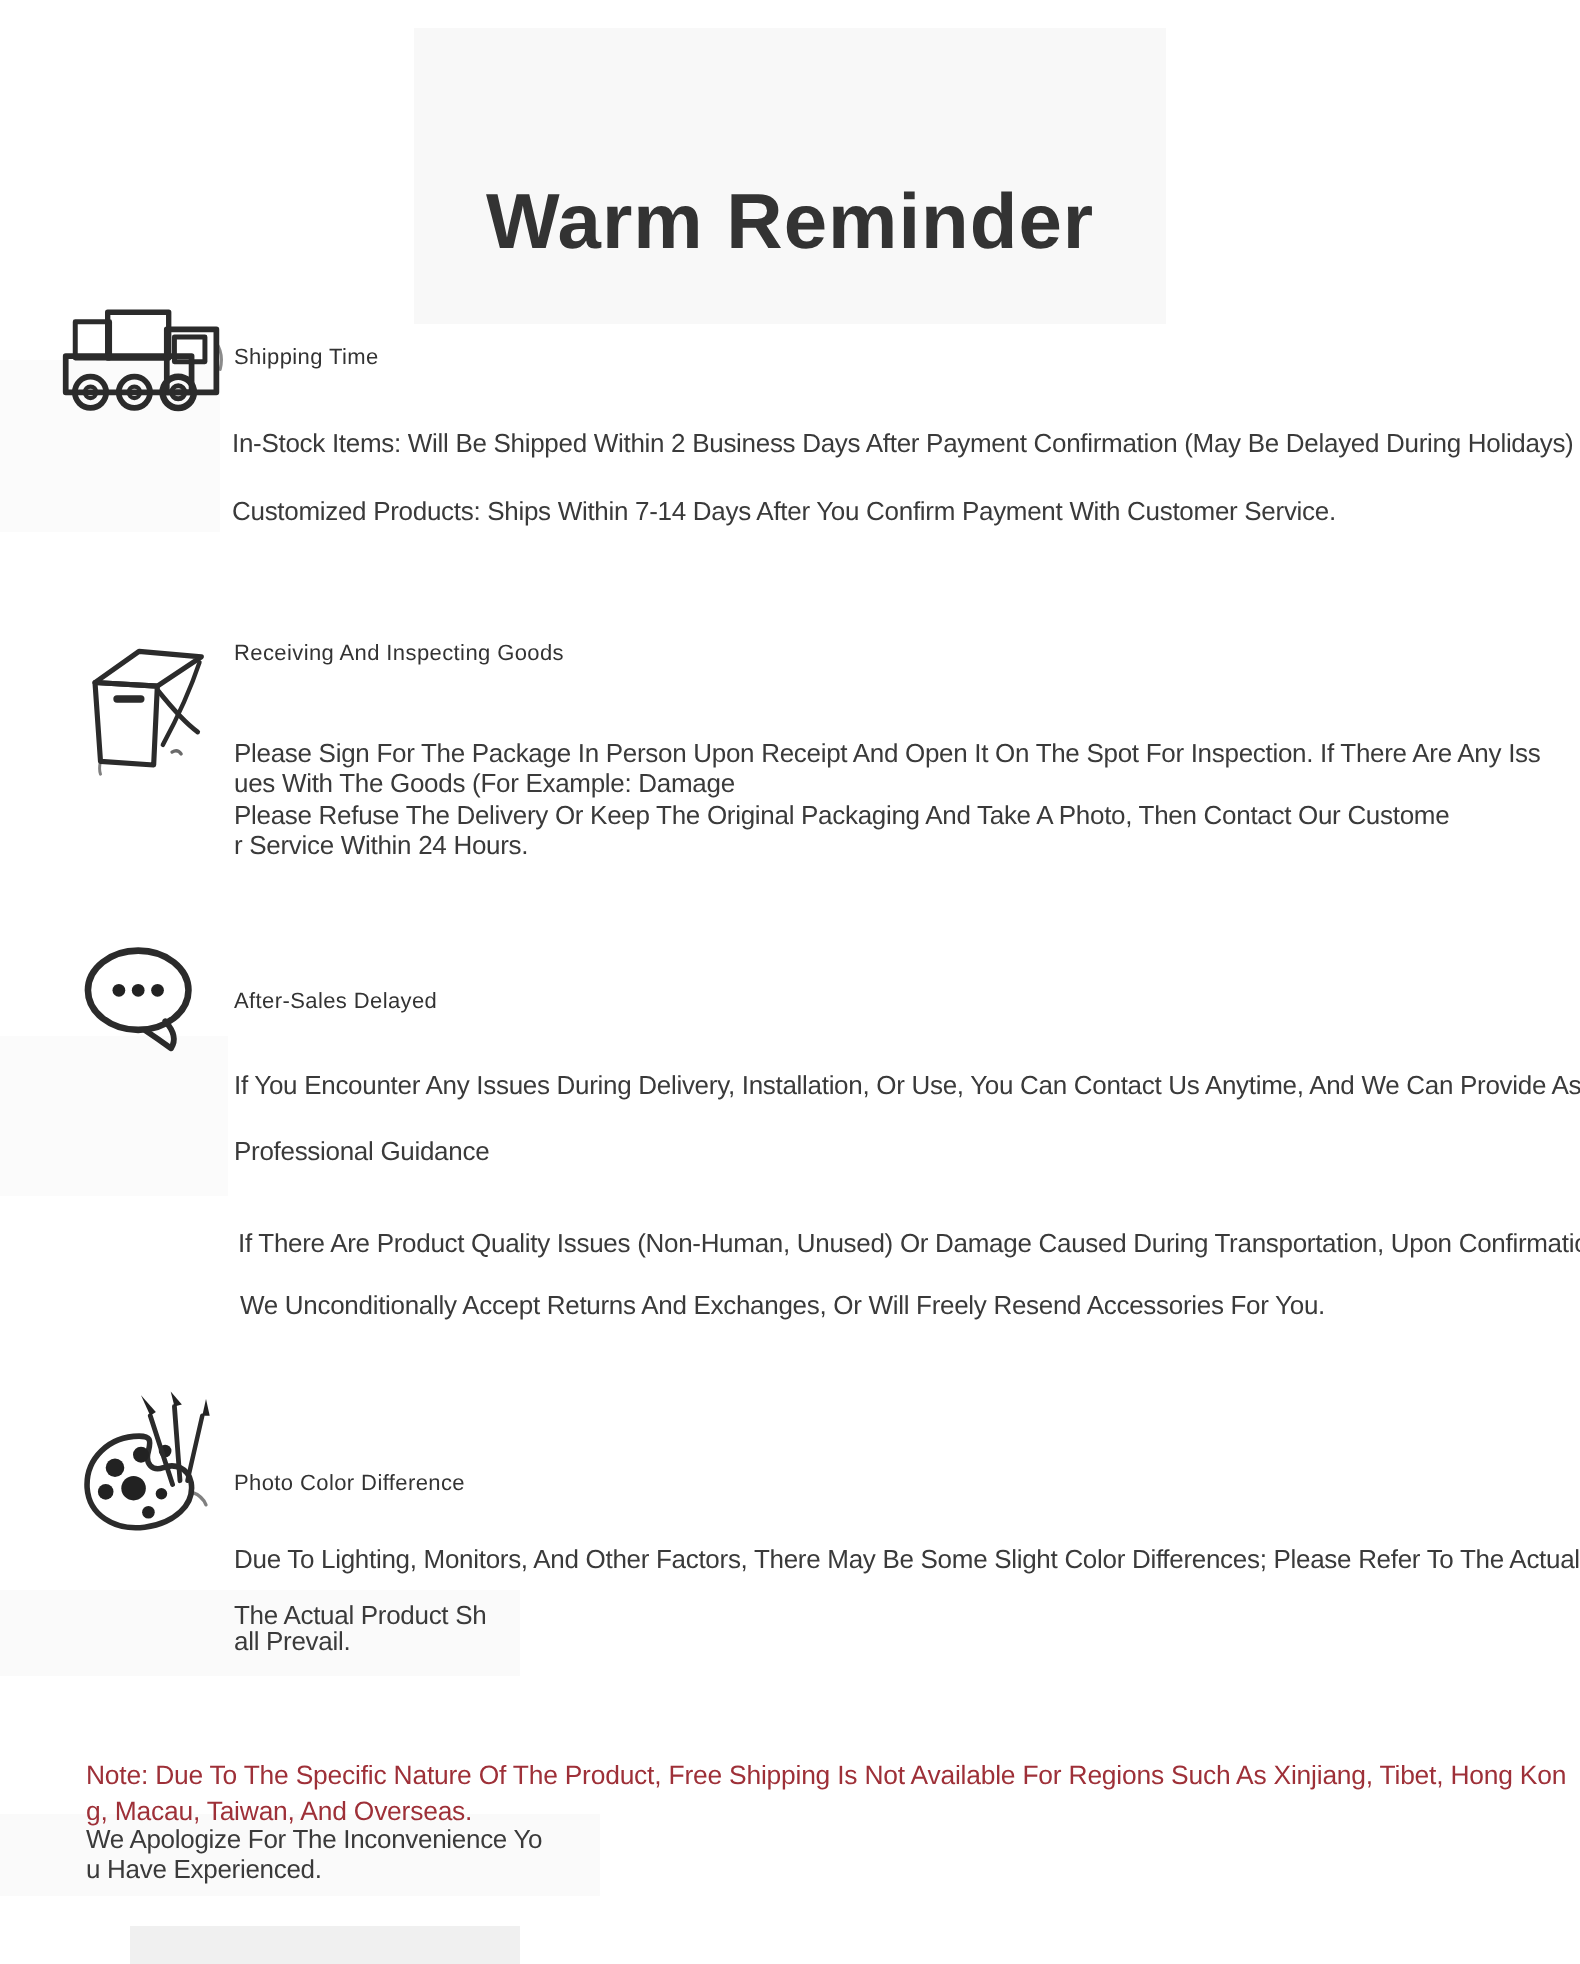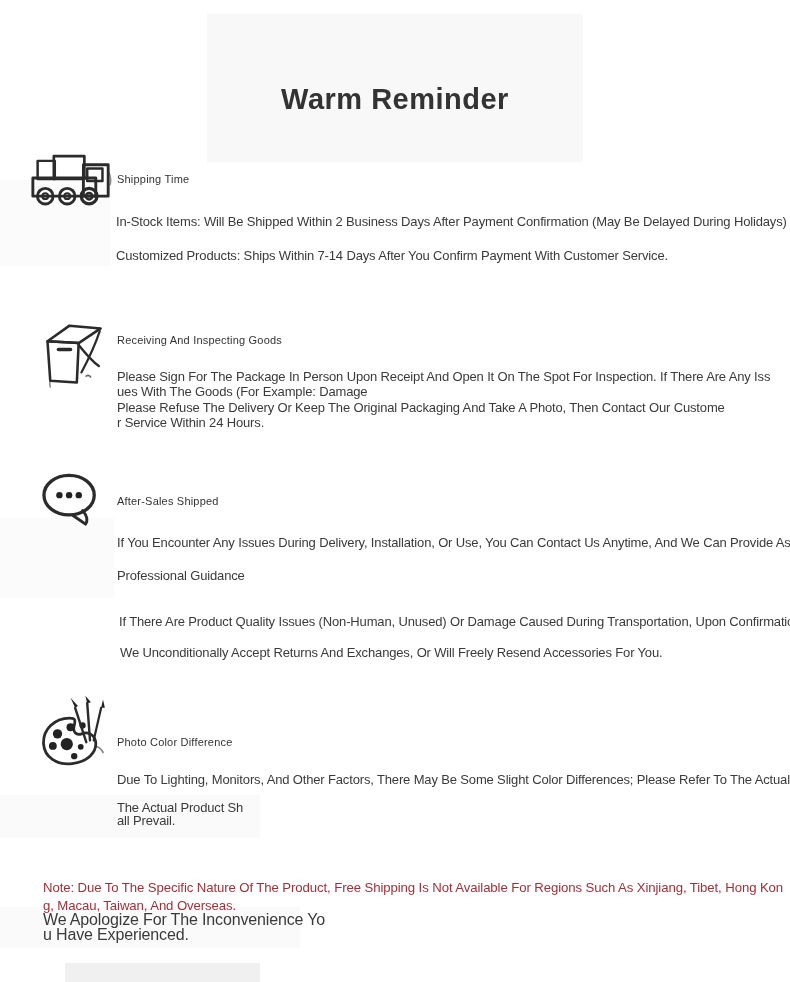--- a/index.html
+++ b/index.html
@@ -5,21 +5,21 @@
   html,body{margin:0;padding:0;}
   body{
     width:790px;height:982px;position:relative;overflow:hidden;
     background:#ffffff;
     font-family:"Liberation Sans",sans-serif;
     color:var(--text,#3a3a3a);
   }
   .bg-patch{position:absolute;pointer-events:none;}
   .page-title{
     position:absolute;left:0;top:64px;width:790px;text-align:center;
-    font-size:29px;font-weight:bold;color:var(--heading,#333);
+    font-size:39px;font-weight:bold;color:var(--heading,#333);
     letter-spacing:0.5px;
   }
   .section-icon{position:absolute;}
   .section-icon svg{display:block;width:100%;height:100%;}
   .sec-heading{
     position:absolute;font-size:11px;color:var(--heading,#333);
     letter-spacing:0.2px;white-space:nowrap;
   }
   .para{
     position:absolute;font-size:13px;line-height:15.4px;
@@ -27,21 +27,21 @@
     white-space:pre-line;width:900px;
   }
   .para.tight{line-height:12.8px;}
   .note{
     position:absolute;left:43px;top:879px;width:760px;
     font-size:13.2px;line-height:18px;letter-spacing:-0.1px;
     color:var(--note,#9e3038);white-space:pre-line;
   }
   .apology{
     position:absolute;left:43px;top:913px;width:400px;
-    font-size:16px;line-height:14.6px;letter-spacing:-0.15px;
+    font-size:13px;line-height:14.6px;letter-spacing:-0.15px;
     color:var(--text,#3a3a3a);white-space:pre-line;
   }
   .ink{stroke:#2b2b2b;fill:none;stroke-linecap:round;stroke-linejoin:round;}
   .ink-fill{fill:#222;stroke:none;}
 </style>
 </head>
 <body style="--heading: #333333; --text: #3a3a3a; --note: #9e3038;">
 
 <div class="bg-patch" style="left:207px;top:14px;width:376px;height:148px;background:#f8f8f8;"></div>
 <div class="bg-patch" style="left:0;top:180px;width:110px;height:86px;background:#fbfbfb;"></div>
@@ -76,36 +76,36 @@
   <svg viewBox="0 0 72 78">
     <polygon class="ink" points="6,24 30,7 64,10 40,26" stroke-width="2.8"></polygon>
     <polygon class="ink" points="6,24 40,26 38,69 9,67" stroke-width="2.8"></polygon>
     <line class="ink" x1="18" y1="33" x2="31" y2="33" stroke-width="4"></line>
     <path class="ink" d="M40 28 C48 38 55 46 62 51" stroke-width="2.6"></path>
     <path class="ink" d="M63 13 C58 28 50 45 43 58" stroke-width="2.4"></path>
     <path class="ink" d="M48 62 q3 -2 5 1" stroke-width="1.8" opacity="0.7"></path>
     <path class="ink" d="M9 67 q-1 4 0 7" stroke-width="1.6" opacity="0.6"></path>
   </svg>
 </div>
-<div class="sec-heading" style="left:117px;top:334px;">Receiving And Inspecting Goods</div>
+<div class="sec-heading" style="left:117px;top:321px;">Receiving And Inspecting Goods</div>
 <div class="para" style="left:117px;top:369px;">Please Sign For The Package In Person Upon Receipt And Open It On The Spot For Inspection. If There Are Any Iss
 ues With The Goods (For Example: Damage
 Please Refuse The Delivery Or Keep The Original Packaging And Take A Photo, Then Contact Our Custome
 r Service Within 24 Hours.</div>
 
 <div class="section-icon" style="left:40px;top:470px;width:64px;height:58px;">
   <svg viewBox="0 0 66 60">
     <ellipse class="ink" cx="30" cy="26" rx="26" ry="20.5" stroke-width="3.4"></ellipse>
     <path class="ink" d="M44 42 q7 8 3 14 q-7 -5 -13 -9" fill="#fff" stroke-width="3"></path>
     <circle class="ink-fill" cx="20" cy="26" r="3.3"></circle>
     <circle class="ink-fill" cx="30" cy="26" r="3.3"></circle>
     <circle class="ink-fill" cx="40" cy="26" r="3.3"></circle>
   </svg>
 </div>
-<div class="sec-heading" style="left:117px;top:495px;">After-Sales Shipped</div>
+<div class="sec-heading" style="left:117px;top:495px;">After-Sales Delayed</div>
 <div class="para" style="left:117px;top:535px;">If You Encounter Any Issues During Delivery, Installation, Or Use, You Can Contact Us Anytime, And We Can Provide Assi</div>
 <div class="para" style="left:117px;top:568px;">Professional Guidance</div>
 <div class="para" style="left:119px;top:614px;">If There Are Product Quality Issues (Non-Human, Unused) Or Damage Caused During Transportation, Upon Confirmatio</div>
 <div class="para" style="left:120px;top:645px;">We Unconditionally Accept Returns And Exchanges, Or Will Freely Resend Accessories For You.</div>
 
 <div class="section-icon" style="left:38px;top:694px;width:78px;height:76px;">
   <svg viewBox="0 0 84 78">
     <path class="ink" d="M34 24 C18 24 5 36 6 52 C7 66 20 75 37 73 C53 71 64 61 62 49 C60.5 41 53 38.5 47 41 C41 43 37 39 39 32 C40.5 26 40 24 34 24 Z" stroke-width="3"></path>
     <circle class="ink-fill" cx="21" cy="41" r="5"></circle>
     <circle class="ink-fill" cx="35" cy="34" r="4.3"></circle>

